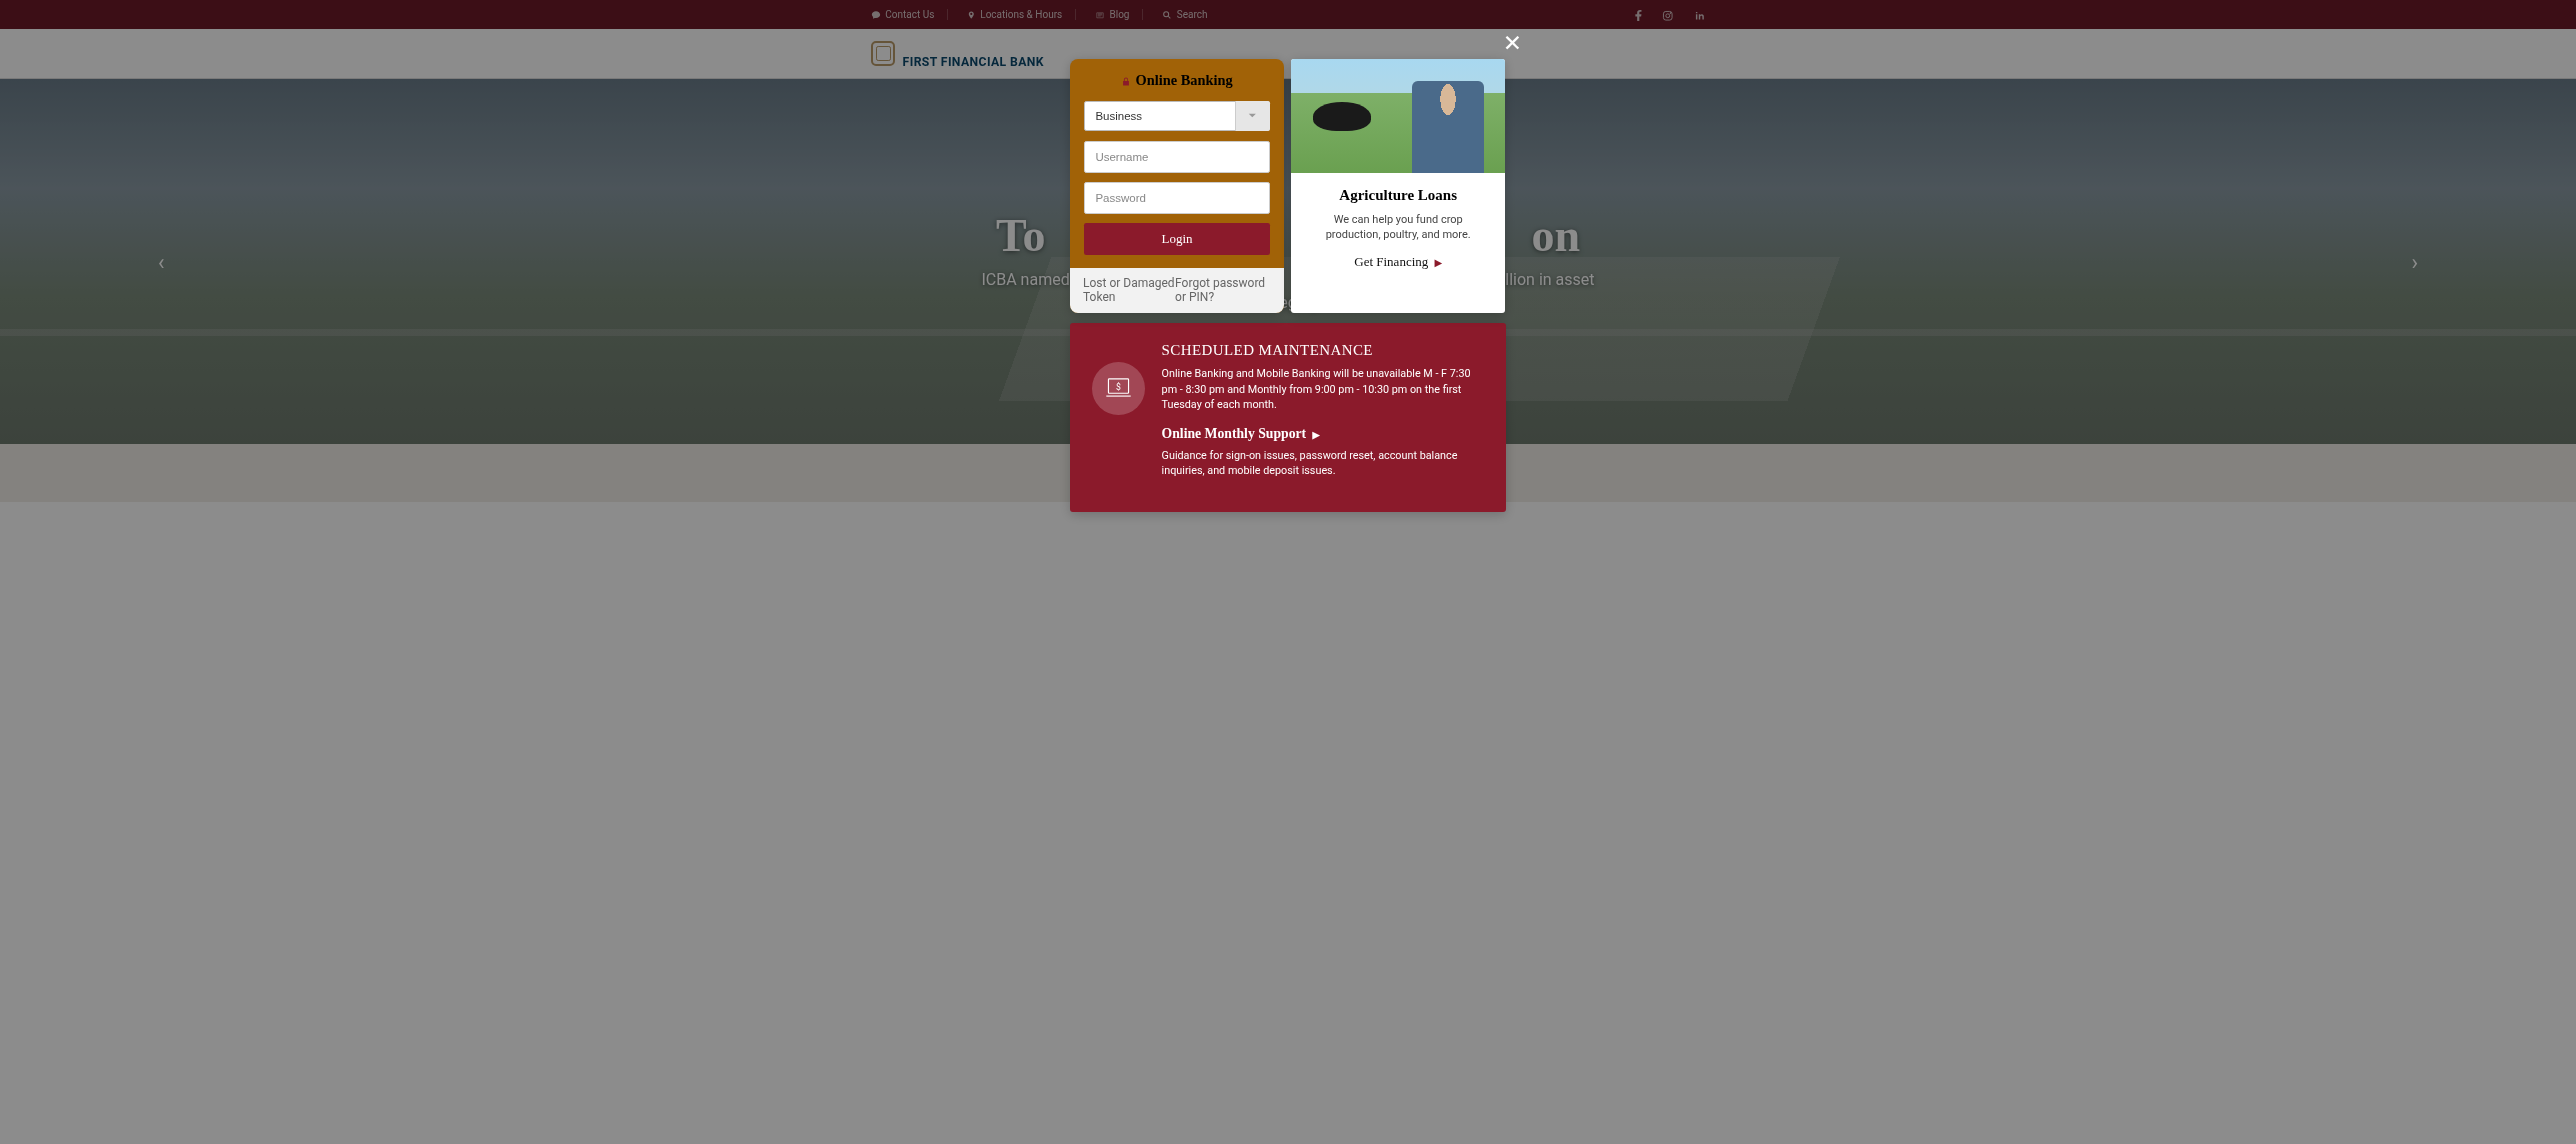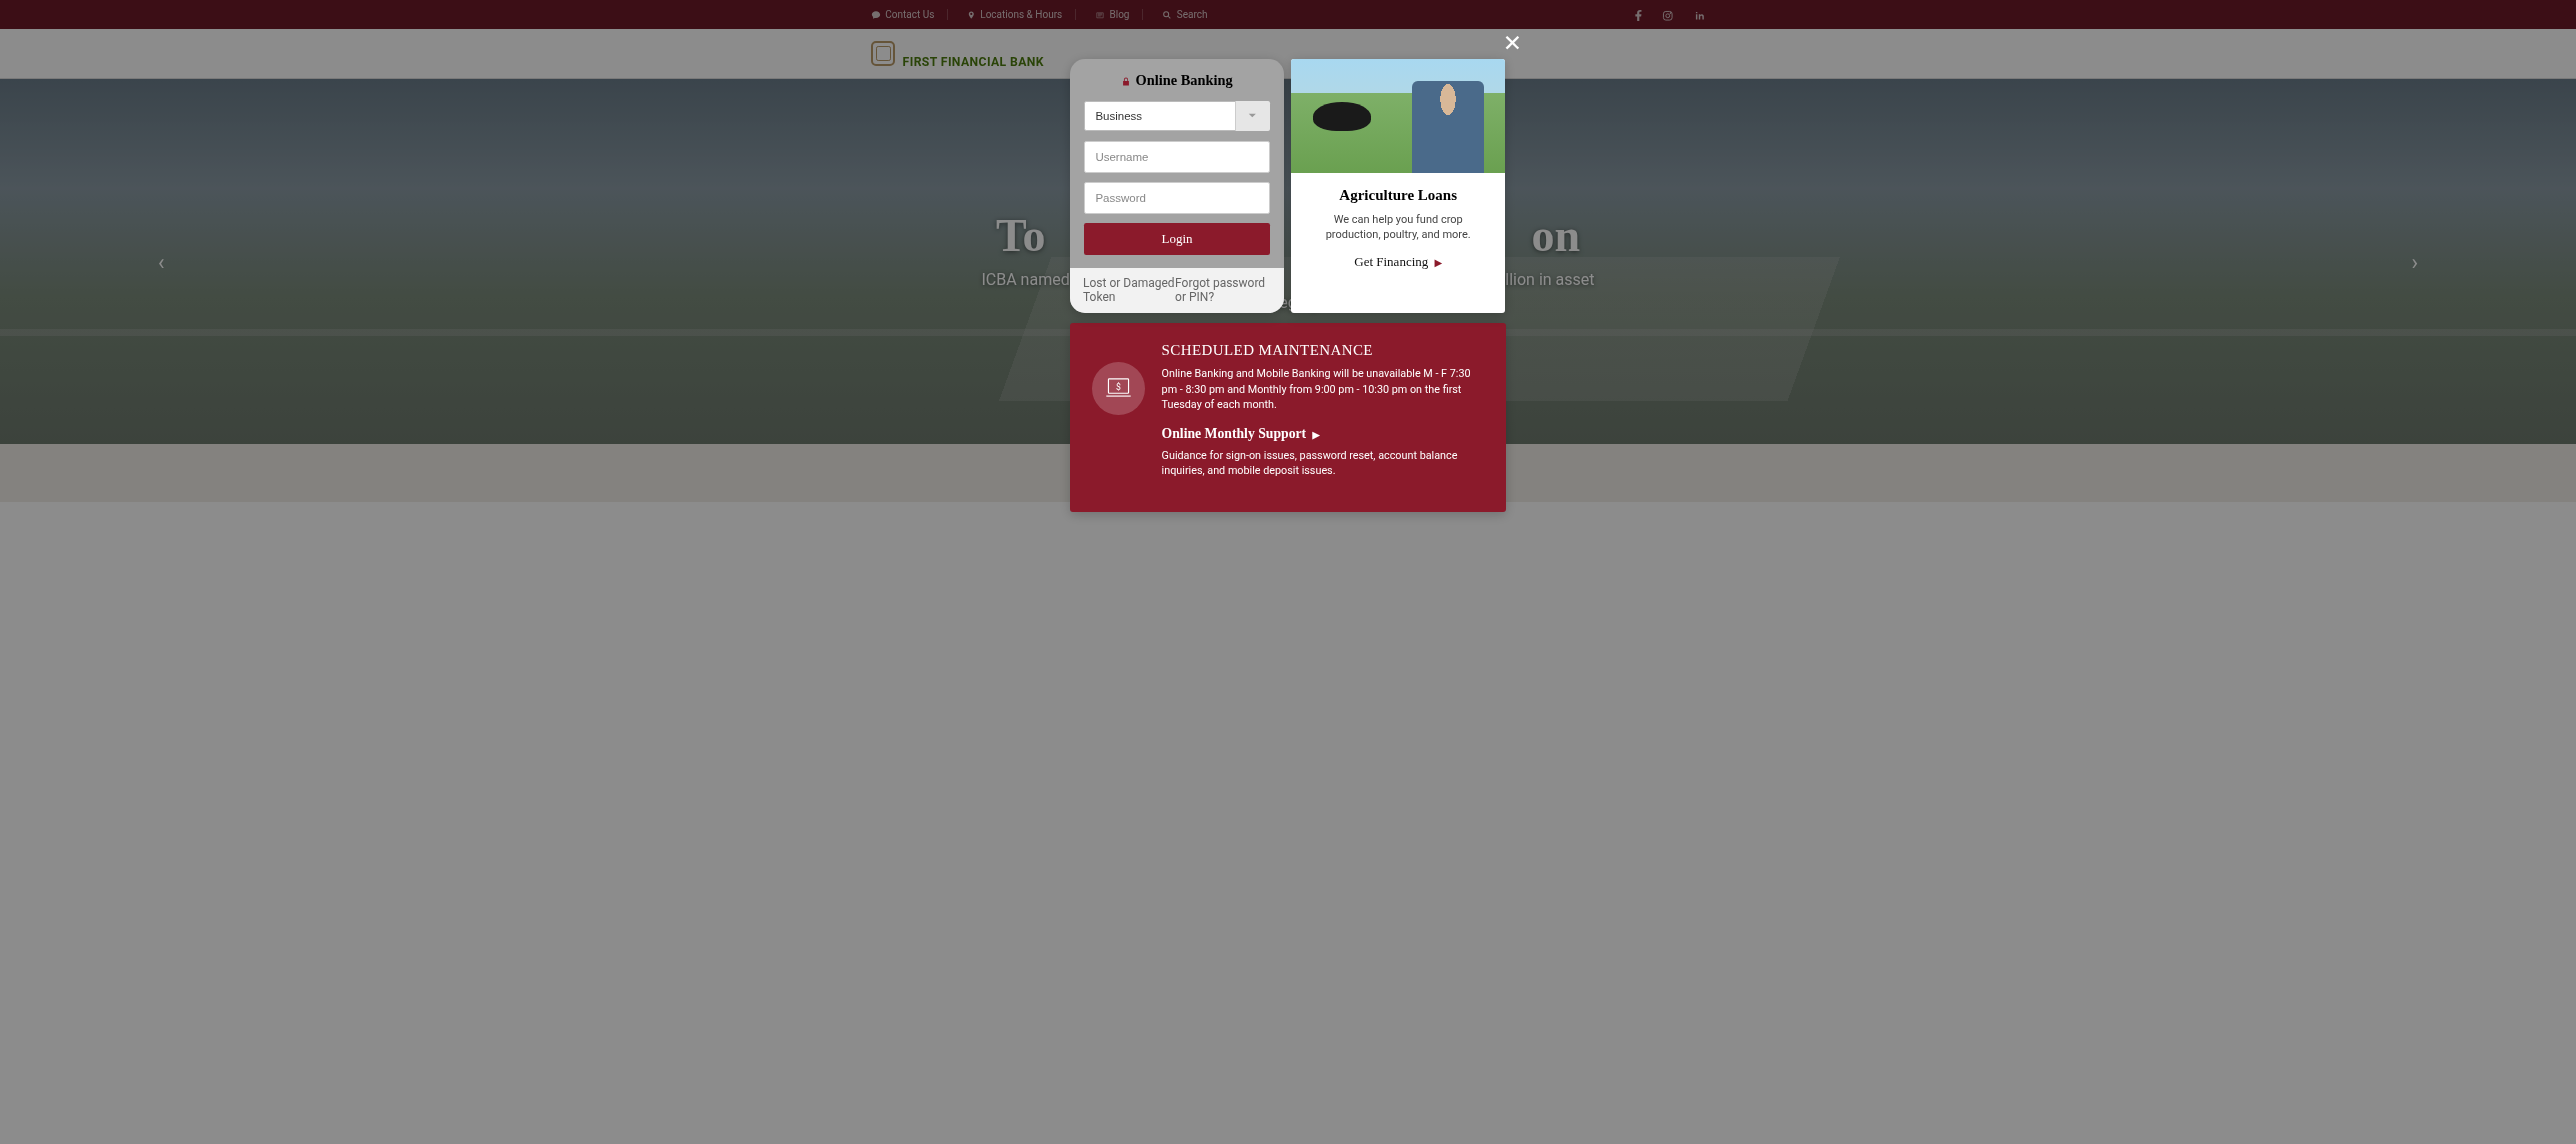--- a/index.html
+++ b/index.html
@@ -72,21 +72,21 @@
   position: relative;
 }
 .logo-icon::after {
   content: '';
   position: absolute;
   inset: 2.9px;
   border: 1.4px solid #b89968;
   border-radius: 2.2px;
 }
 .logo-text {
-  color: #4d7c0f;
+  color: #0c4a6e;
   font-weight: 700;
   font-size: 12.2px;
   letter-spacing: 0.4px;
   margin-top: 17px;
 }
 .nav-items {
   display: flex;
   gap: 27px;
   align-items: center;
 }
@@ -192,22 +192,22 @@
   line-height: 1;
 }
 
 .modal-row {
   display: flex;
   gap: 7.2px;
   margin-top: 27px;
 }
 
 .login-panel {
-  background: #a3a3a3;
-  border-radius: 15px;
+  background: #a16207;
+  border-radius: 8px;
   width: 214px;
   overflow: hidden;
   box-shadow: 0 2.9px 11.5px rgba(0,0,0,0.2);
 }
 .login-panel-body {
   padding: 13px 14.4px 13px;
 }
 .login-title {
   font-family: Georgia, serif;
   font-weight: 700;

